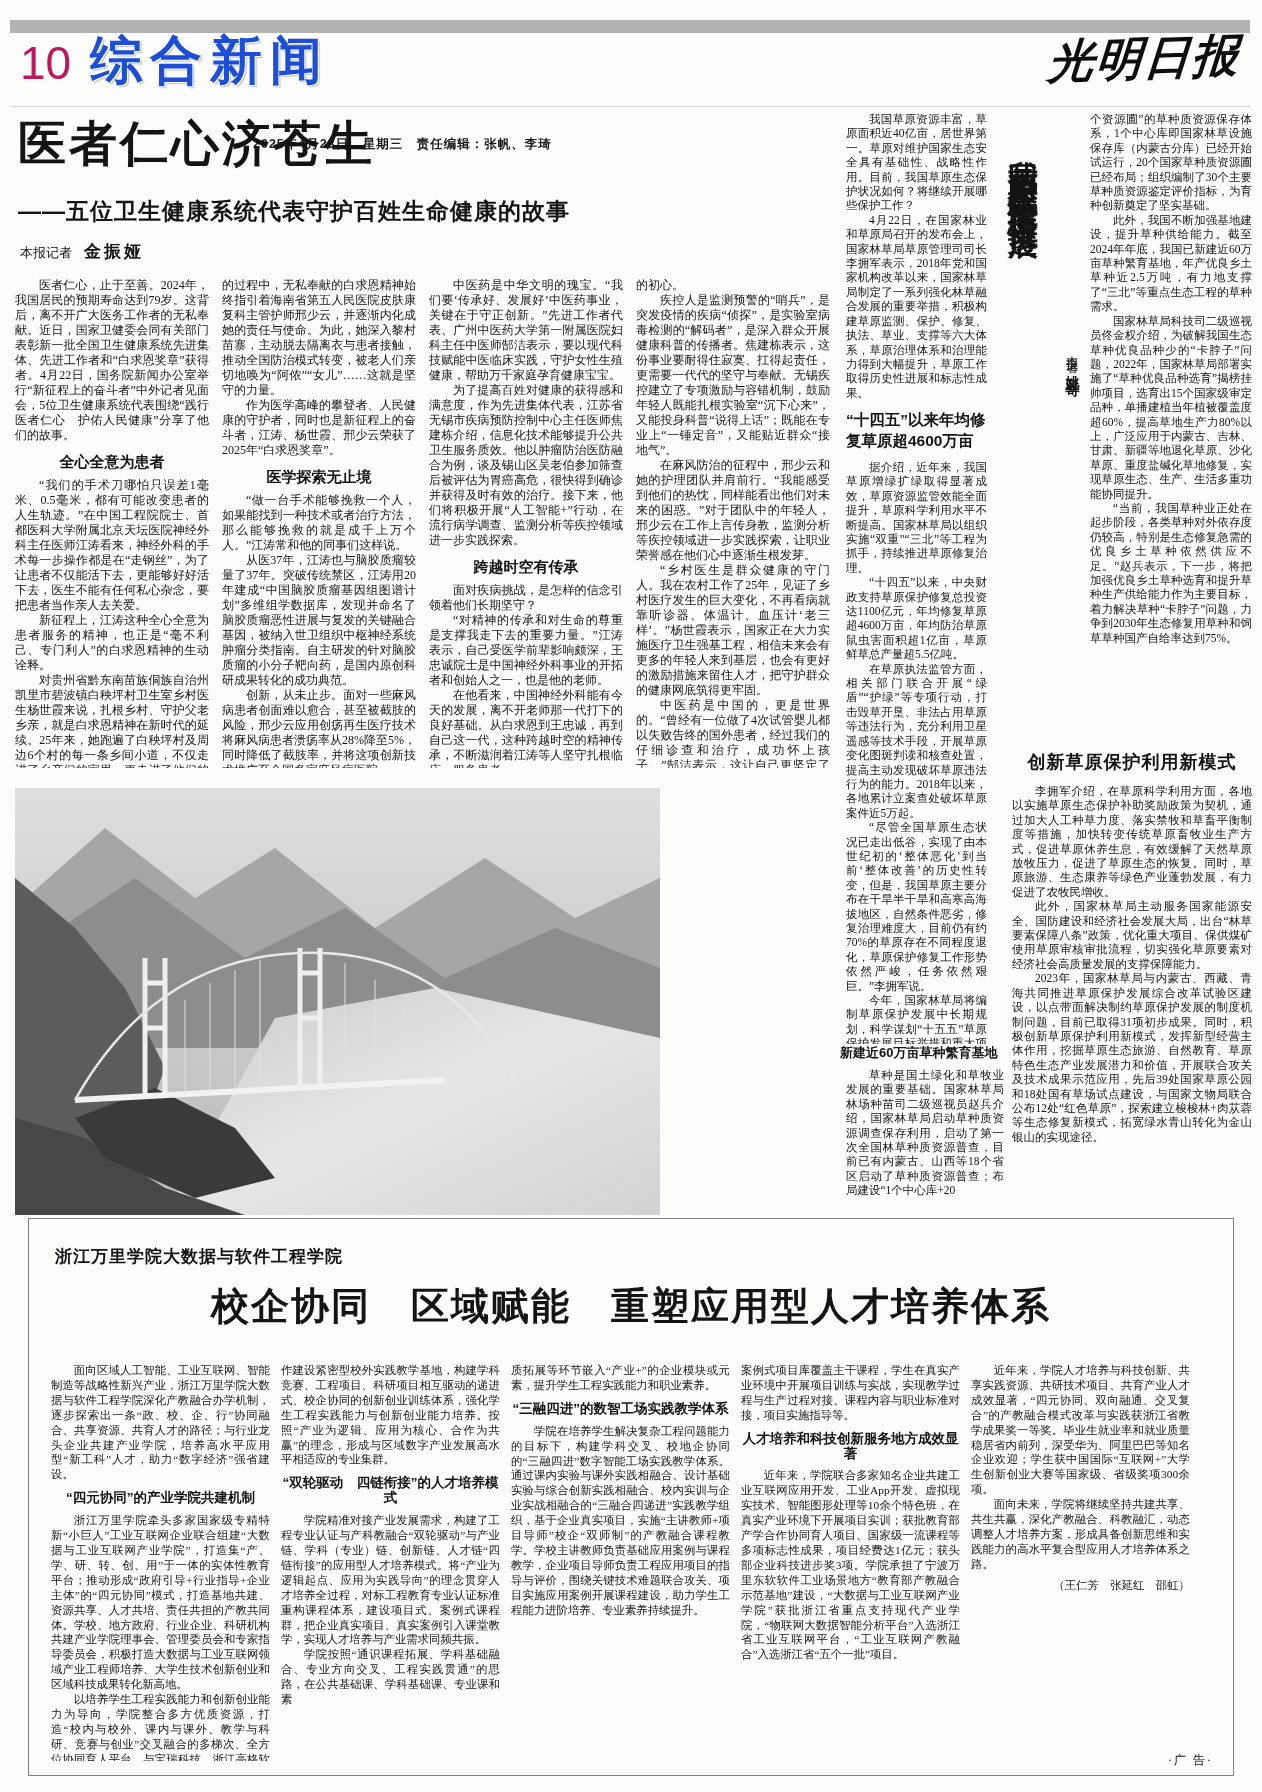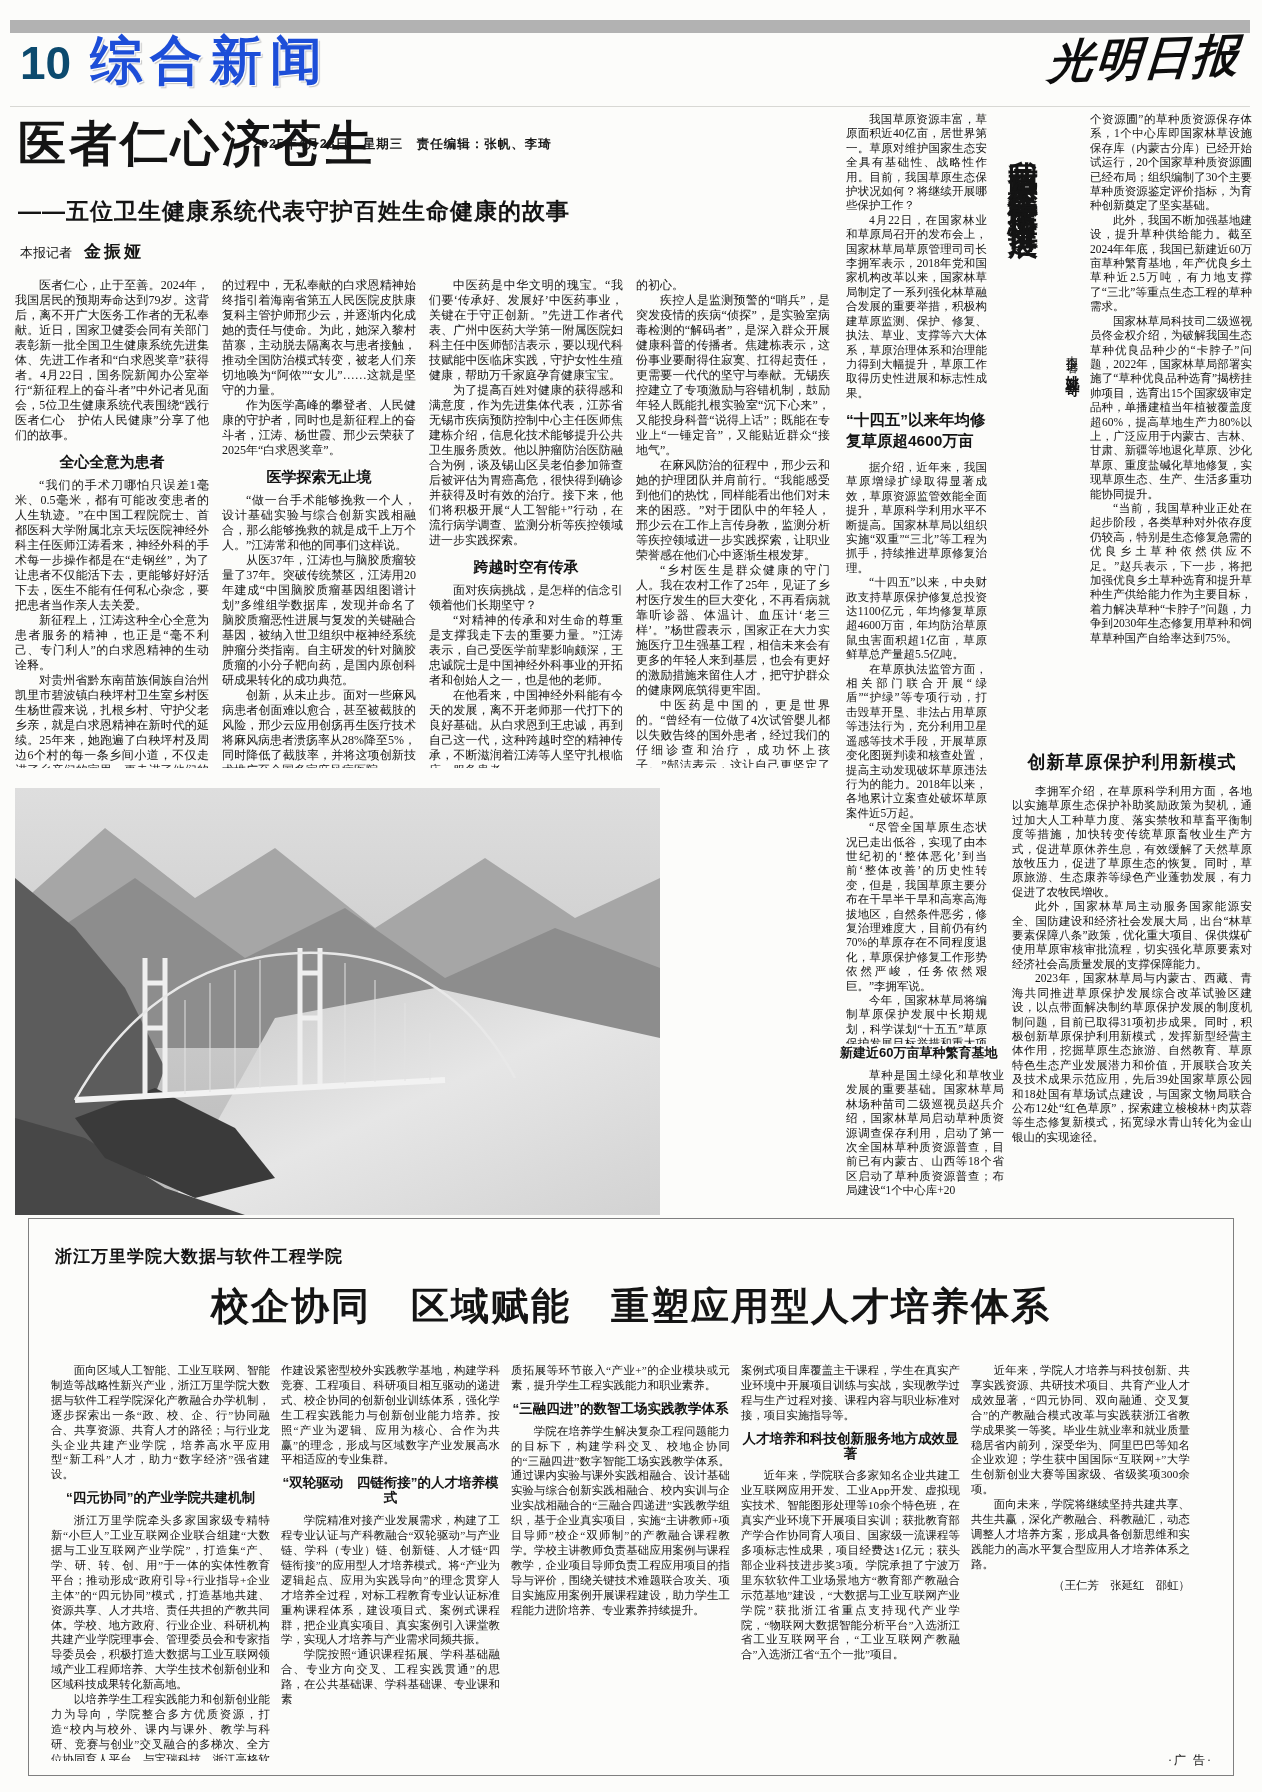--- a/index.html
+++ b/index.html
@@ -1,21 +1,21 @@
 <!DOCTYPE html>
 <html><head>
 <meta charset="utf-8">
 <style>
   html,body{margin:0;padding:0;background:#e8e8e6;}
   .page{position:relative;width:1262px;height:1792px;background:#fcfcfa;margin:0 auto;
         font-family:"Liberation Serif",serif;color:#141414;overflow:hidden;}
   
   .topbar{position:absolute;left:10px;top:20px;width:1240px;height:13px;background:#b2b2b2;}
   .pagenum{position:absolute;left:20px;top:40px;font-family:"Liberation Sans",sans-serif;
-           font-weight:bold;font-size:46px;color:#0c4a6e;line-height:1;}
+           font-weight:normal;font-size:46px;color:#be185d;line-height:1;}
   .section-title{position:absolute;left:90px;top:34px;font-family:"Liberation Sans",sans-serif;
            font-weight:bold;font-size:52px;color:#1d4ed8;letter-spacing:8px;line-height:1;
            text-shadow:1px 1px 0 #fff,2px 2px 1px #c2c2c2;}
   .edition-line{position:absolute;left:253px;top:88px;font-family:"Liberation Sans",sans-serif;
            font-weight:bold;font-size:12.5px;color:#1a1a1a;letter-spacing:1px;margin-top:48px;}
   .masthead{position:absolute;left:1048px;top:34px;width:200px;font-family:"Liberation Serif",serif;
            font-weight:bold;font-style:italic;font-size:46px;line-height:1.1;color:#0d0d0d;
            transform:rotate(-2deg) skewX(-6deg);letter-spacing:2px;}
   .hairline{position:absolute;left:10px;top:106px;width:1240px;height:1px;background:#d8d8d4;}
   
@@ -92,21 +92,21 @@
       <p class="para">医者仁心，止于至善。2024年，我国居民的预期寿命达到79岁。这背后，离不开广大医务工作者的无私奉献。近日，国家卫健委会同有关部门表彰新一批全国卫生健康系统先进集体、先进工作者和“白求恩奖章”获得者。4月22日，国务院新闻办公室举行“新征程上的奋斗者”中外记者见面会，5位卫生健康系统代表围绕“践行医者仁心　护佑人民健康”分享了他们的故事。</p>
       <h4 class="subhead">全心全意为患者</h4>
       <p class="para">“我们的手术刀哪怕只误差1毫米、0.5毫米，都有可能改变患者的人生轨迹。”在中国工程院院士、首都医科大学附属北京天坛医院神经外科主任医师江涛看来，神经外科的手术每一步操作都是在“走钢丝”，为了让患者不仅能活下去，更能够好好活下去，医生不能有任何私心杂念，要把患者当作亲人去关爱。</p>
       <p class="para">新征程上，江涛这种全心全意为患者服务的精神，也正是“毫不利己、专门利人”的白求恩精神的生动诠释。</p>
       <p class="para">对贵州省黔东南苗族侗族自治州凯里市碧波镇白秧坪村卫生室乡村医生杨世霞来说，扎根乡村、守护父老乡亲，就是白求恩精神在新时代的延续。25年来，她跑遍了白秧坪村及周边6个村的每一条乡间小道，不仅走进了乡亲们的家里，更走进了他们的心里。</p>
     </div>
   <div class="ncol a1-col" style="left:222px">
       <p class="para cont">的过程中，无私奉献的白求恩精神始终指引着海南省第五人民医院皮肤康复科主管护师邢少云，并逐渐内化成她的责任与使命。为此，她深入黎村苗寨，主动脱去隔离衣与患者接触，推动全国防治模式转变，被老人们亲切地唤为“阿侬”“女儿”……这就是坚守的力量。</p>
       <p class="para">作为医学高峰的攀登者、人民健康的守护者，同时也是新征程上的奋斗者，江涛、杨世霞、邢少云荣获了2025年“白求恩奖章”。</p>
       <h4 class="subhead">医学探索无止境</h4>
-      <p class="para">“做一台手术能够挽救一个人，设计基础实验与综合创新实践相融合，那么能够挽救的就是成千上万个人。”江涛常和他的同事们这样说。</p>
+      <p class="para">“做一台手术能够挽救一个人，如果能找到一种技术或者治疗方法，那么能够挽救的就是成千上万个人。”江涛常和他的同事们这样说。</p>
       <p class="para">从医37年，江涛也与脑胶质瘤较量了37年。突破传统禁区，江涛用20年建成“中国脑胶质瘤基因组图谱计划”多维组学数据库，发现并命名了脑胶质瘤恶性进展与复发的关键融合基因，被纳入世卫组织中枢神经系统肿瘤分类指南。自主研发的针对脑胶质瘤的小分子靶向药，是国内原创科研成果转化的成功典范。</p>
       <p class="para">创新，从未止步。面对一些麻风病患者创面难以愈合，甚至被截肢的风险，邢少云应用创疡再生医疗技术将麻风病患者溃疡率从28%降至5%，同时降低了截肢率，并将这项创新技术推广至全国多家麻风病医院。</p>
     </div>
   <div class="ncol a1-col" style="left:429px">
       <p class="para">中医药是中华文明的瑰宝。“我们要‘传承好、发展好’中医药事业，关键在于守正创新。”先进工作者代表、广州中医药大学第一附属医院妇科主任中医师郜洁表示，要以现代科技赋能中医临床实践，守护女性生殖健康，帮助万千家庭孕育健康宝宝。</p>
       <p class="para">为了提高百姓对健康的获得感和满意度，作为先进集体代表，江苏省无锡市疾病预防控制中心主任医师焦建栋介绍，信息化技术能够提升公共卫生服务质效。他以肿瘤防治医防融合为例，谈及锡山区吴老伯参加筛查后被评估为胃癌高危，很快得到确诊并获得及时有效的治疗。接下来，他们将积极开展“人工智能+”行动，在流行病学调查、监测分析等疾控领域进一步实践探索。</p>
       <h4 class="subhead">跨越时空有传承</h4>
       <p class="para">面对疾病挑战，是怎样的信念引领着他们长期坚守？</p>
       <p class="para">“对精神的传承和对生命的尊重是支撑我走下去的重要力量。”江涛表示，自己受医学前辈影响颇深，王忠诚院士是中国神经外科事业的开拓者和创始人之一，也是他的老师。</p>
       <p class="para">在他看来，中国神经外科能有今天的发展，离不开老师那一代打下的良好基础。从白求恩到王忠诚，再到自己这一代，这种跨越时空的精神传承，不断滋润着江涛等人坚守扎根临床、服务患者</p>

